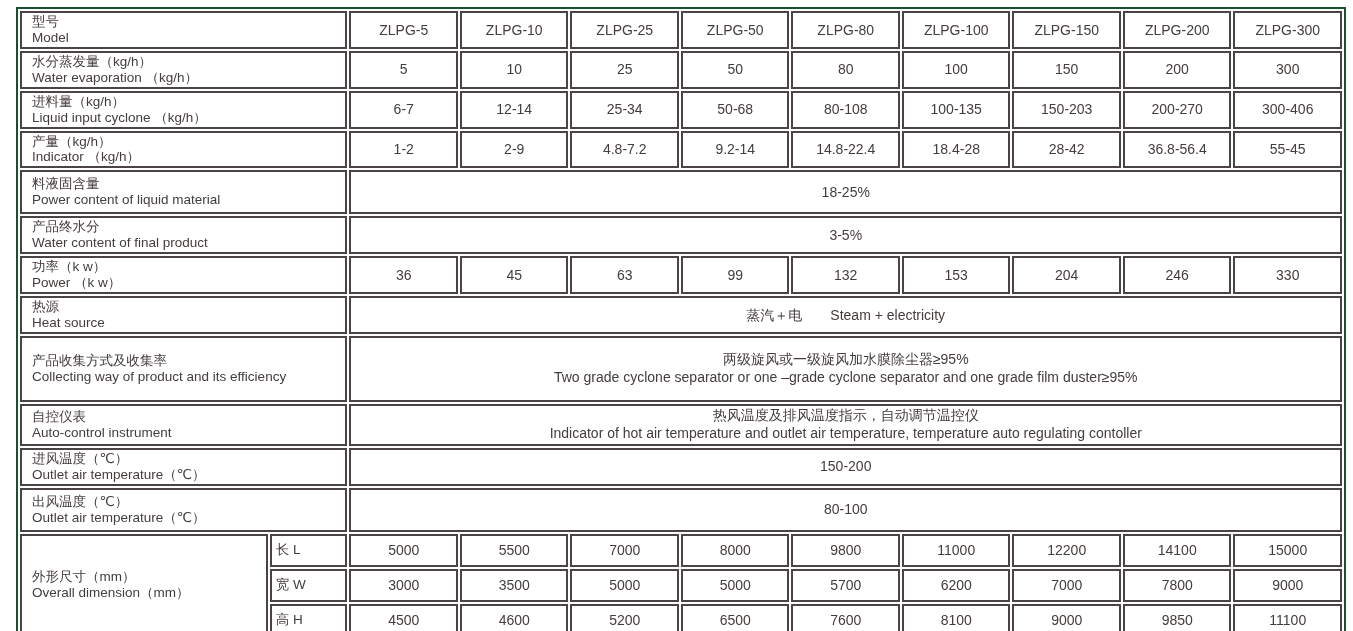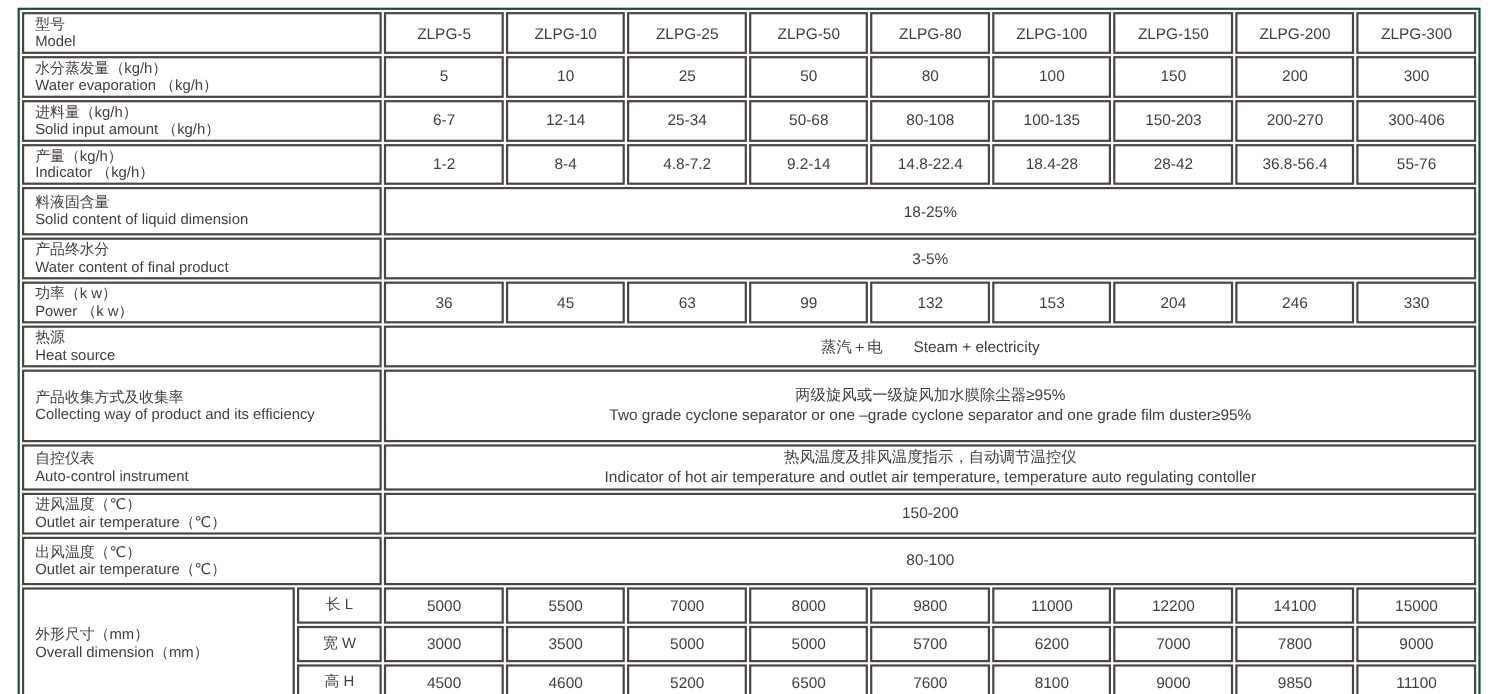--- a/index.html
+++ b/index.html
@@ -35,21 +35,20 @@
     overflow: hidden;
   }
   td.label {
     text-align: left;
     padding-left: 10px;
     font-size: 13.5px;
     line-height: 1.18;
   }
   td.label div { white-space: normal; }
   td.sublabel {
-    text-align: center;
     font-size: 13.5px;
   }
   td.val {
     text-align: center;
     font-size: 14px;
     line-height: 1.2;
   }
   td.val.twoline { font-size: 14px; line-height: 1.25; }
   tr.h38  { height: 36px; }
   tr.h39  { height: 37px; }
@@ -106,53 +105,53 @@
       <td class="val">80</td>
       <td class="val">100</td>
       <td class="val">150</td>
       <td class="val">200</td>
       <td class="val">300</td>
     </tr>
 
     <tr class="h39">
       <td class="label" colspan="2">
         <div>进料量（kg/h）</div>
-        <div>Solid input amount （kg/h）</div>
+        <div>Liquid input cyclone （kg/h）</div>
       </td>
       <td class="val">6-7</td>
       <td class="val">12-14</td>
       <td class="val">25-34</td>
       <td class="val">50-68</td>
       <td class="val">80-108</td>
       <td class="val">100-135</td>
       <td class="val">150-203</td>
       <td class="val">200-270</td>
       <td class="val">300-406</td>
     </tr>
 
     <tr class="h39">
       <td class="label" colspan="2">
         <div>产量（kg/h）</div>
         <div>Indicator （kg/h）</div>
       </td>
       <td class="val">1-2</td>
-      <td class="val">8-4</td>
+      <td class="val">2-9</td>
       <td class="val">4.8-7.2</td>
       <td class="val">9.2-14</td>
       <td class="val">14.8-22.4</td>
       <td class="val">18.4-28</td>
       <td class="val">28-42</td>
       <td class="val">36.8-56.4</td>
-      <td class="val">55-76</td>
+      <td class="val">55-45</td>
     </tr>
 
     <tr class="h40">
       <td class="label" colspan="2">
         <div>料液固含量</div>
-        <div>Solid content of liquid dimension</div>
+        <div>Power content of liquid material</div>
       </td>
       <td class="val" colspan="9">18-25%</td>
     </tr>
 
     <tr class="h39">
       <td class="label" colspan="2">
         <div>产品终水分</div>
         <div>Water content of final product</div>
       </td>
       <td class="val" colspan="9">3-5%</td>

